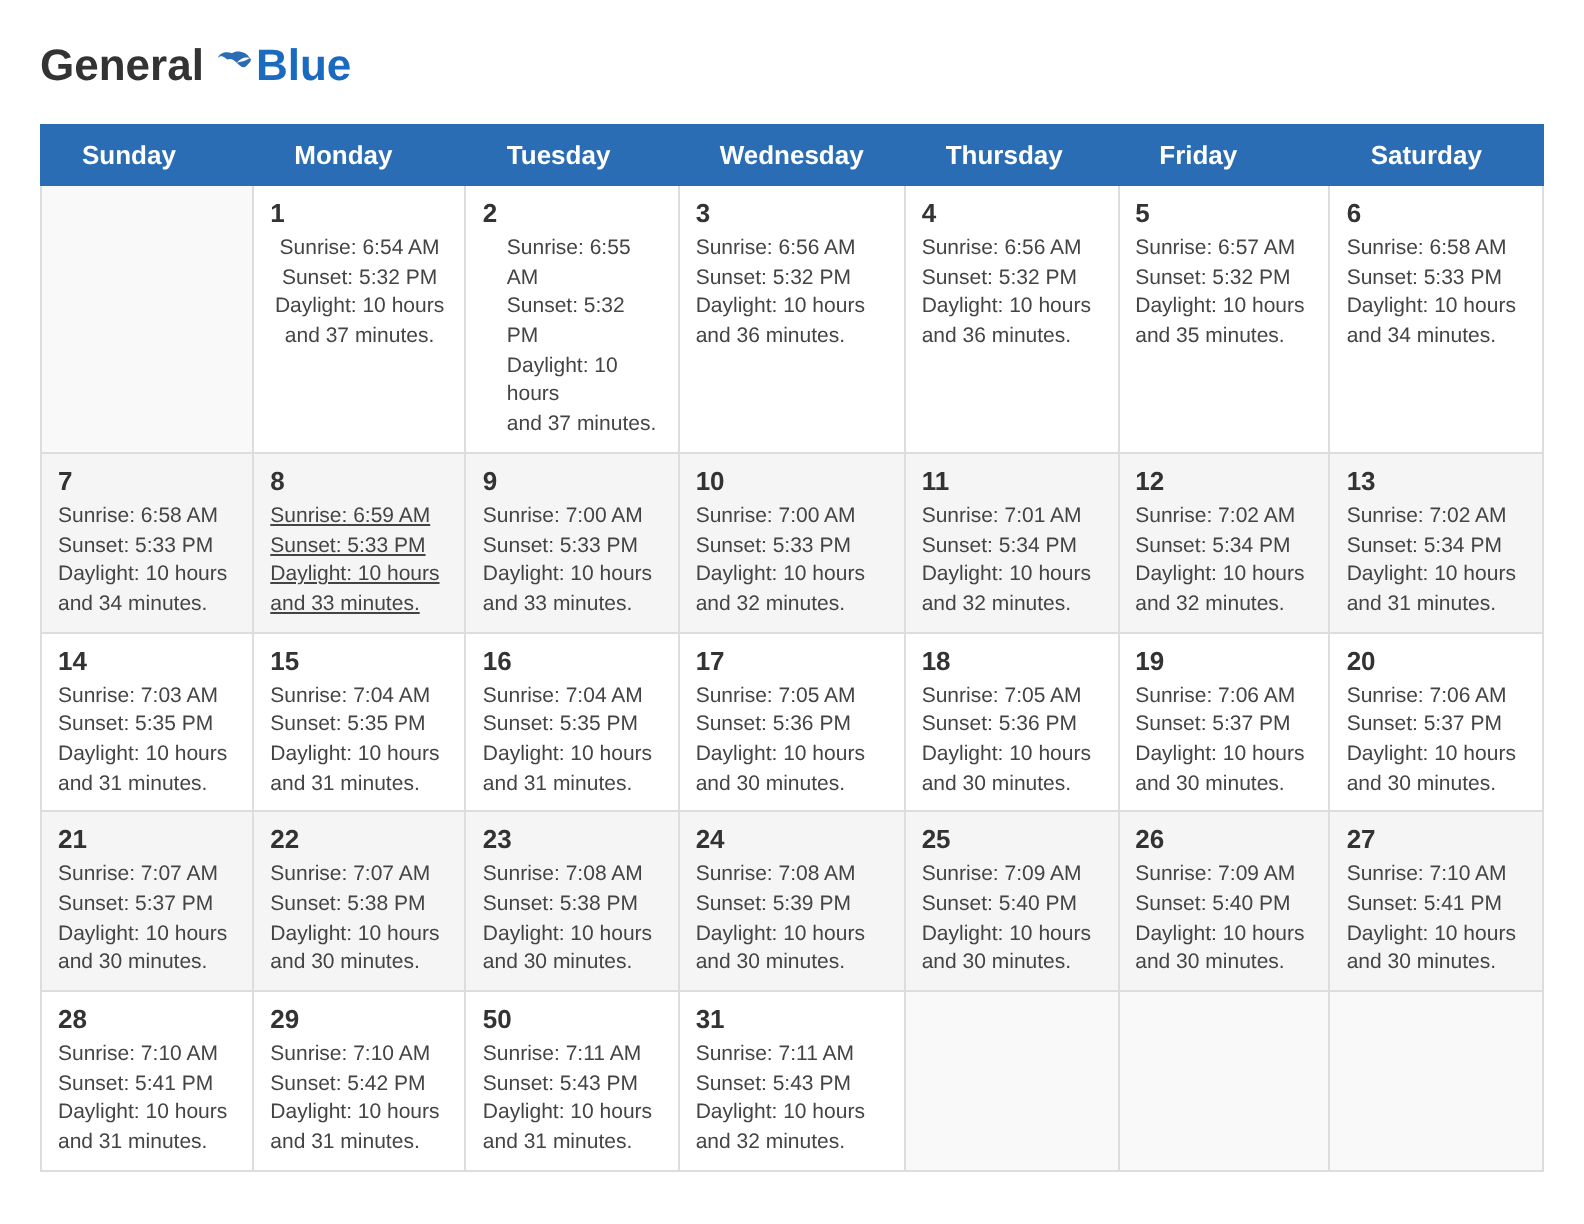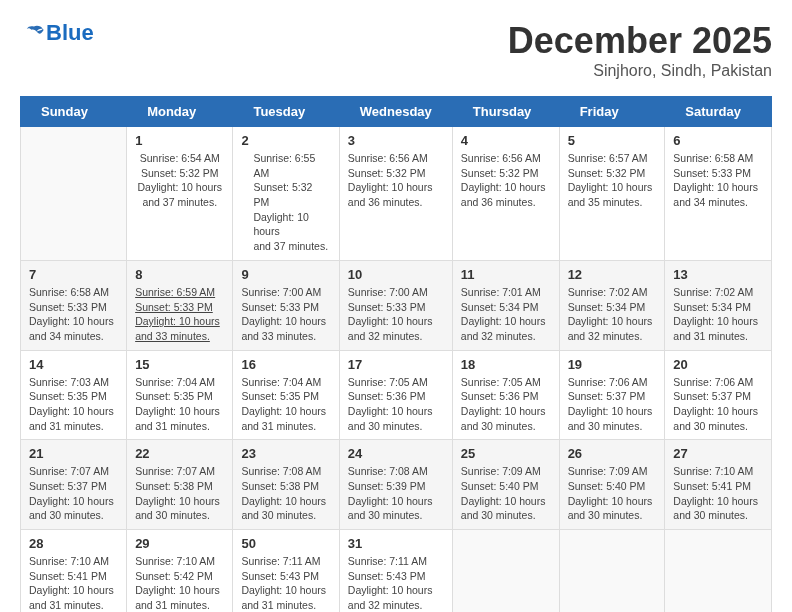--- a/index.html
+++ b/index.html
@@ -87,30 +87,27 @@
       line-height: 1.4;
       color: #444;
     }
   </style>
 </head>
 <body>
 
 <div class="header-section">
   <div class="logo">
     <div class="logo-text">
+      <span class="logo-general">General</span>
       <svg class="logo-icon" viewBox="0 0 30 24" xmlns="http://www.w3.org/2000/svg">
         <path d="M15 4 C18 2, 24 3, 26 7 C22 6, 20 8, 18 10 C16 8, 14 7, 12 8 C10 6, 8 5, 6 7 C8 3, 12 3, 15 4Z" fill="#2a6db5"></path>
         <path d="M18 10 C20 12, 22 14, 24 12 C26 10, 28 8, 26 7 C24 9, 21 9, 18 10Z" fill="#2a6db5"></path>
       </svg>
       <span class="logo-blue">Blue</span>
     </div>
-  </div>
-  <div class="title-section">
-    <div class="month-title">December 2025</div>
-    <div class="location-title">Sinjhoro, Sindh, Pakistan</div>
   </div>
 </div>
 
 <table class="calendar-table">
   <thead>
     <tr id="weekday-header">
     <th>Sunday</th>
         <th>Monday</th>
         <th>Tuesday</th>
         <th>Wednesday</th>

